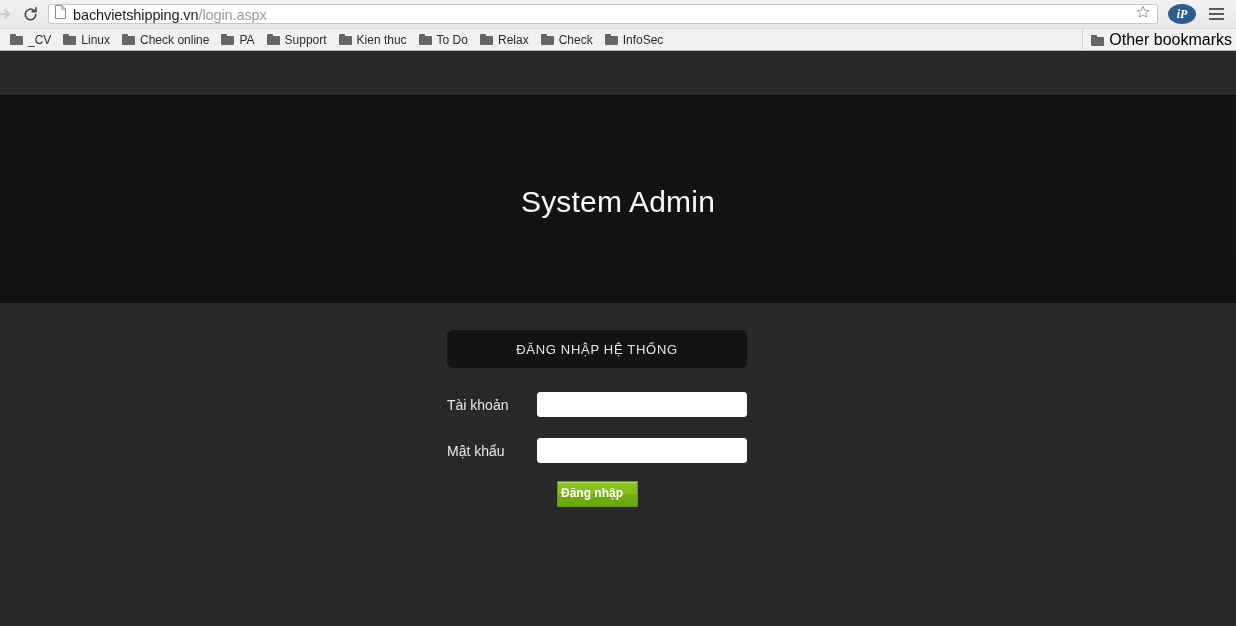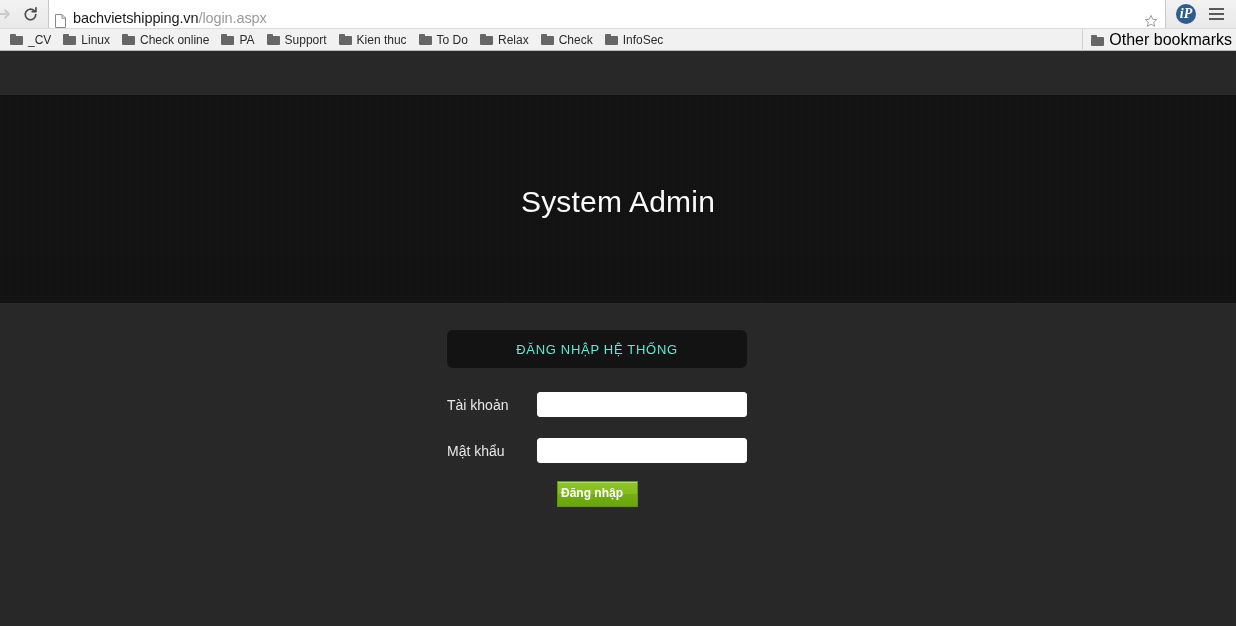--- a/index.html
+++ b/index.html
@@ -34,27 +34,27 @@
     align-items: center;
     justify-content: center;
     flex: 0 0 auto;
   }
   .nav-btn svg { display: block; }
 
   #forward-btn { margin-left: -10px; width: 26px; }
 
   #urlbar-wrap {
     flex: 1 1 auto;
-    height: 30px;
+    height: 20px;
     margin: 0 6px 0 4px;
     background: #ffffff;
     border: 1px solid #c6c6c6;
     border-radius: 2px;
     display: flex;
-    align-items: flex-end;
+    align-items: flex-start;
     padding: 0 4px 0 6px;
     min-width: 0;
   }
 
   #page-icon { flex: 0 0 auto; display: flex; align-items: center; margin-right: 7px; }
 
   #url-text {
     flex: 1 1 auto;
     font-size: 14.5px;
     color: #9a9a9a;
@@ -62,25 +62,25 @@
     overflow: hidden;
     line-height: 20px;
     letter-spacing: -0.1px;
   }
   #url-host { color: #1a1a1a; }
 
   #star-btn { flex: 0 0 auto; width: 20px; display: flex; align-items: center; justify-content: center; }
 
   #ext-icon {
     flex: 0 0 auto;
-    width: 20px; height: 20px;
+    width: 28px; height: 20px;
     border-radius: 50%;
     background: #2c5d8f;
     color: #fff;
-    font-size: 14px;
+    font-size: 12px;
     font-style: italic;
     font-weight: bold;
     display: flex;
     align-items: center;
     justify-content: center;
     margin: 0 8px 0 4px;
     font-family: "Liberation Serif", serif;
   }
 
   #menu-btn { flex: 0 0 auto; width: 24px; display: flex; align-items: center; justify-content: center; margin-right: 4px; }
@@ -206,21 +206,21 @@
     margin-left: 447px;
   }
 
   #login-panel-header {
     height: 38px;
     background: #131313;
     border-radius: 6px;
     display: flex;
     align-items: center;
     justify-content: center;
-    color: #5eead4;
+    color: #e5e5e5;
     font-size: 13px;
     letter-spacing: 0.7px;
   }
 
   #login-form { margin-top: 24px; }
 
   .form-row {
     display: flex;
     align-items: center;
     margin-bottom: 21px;

